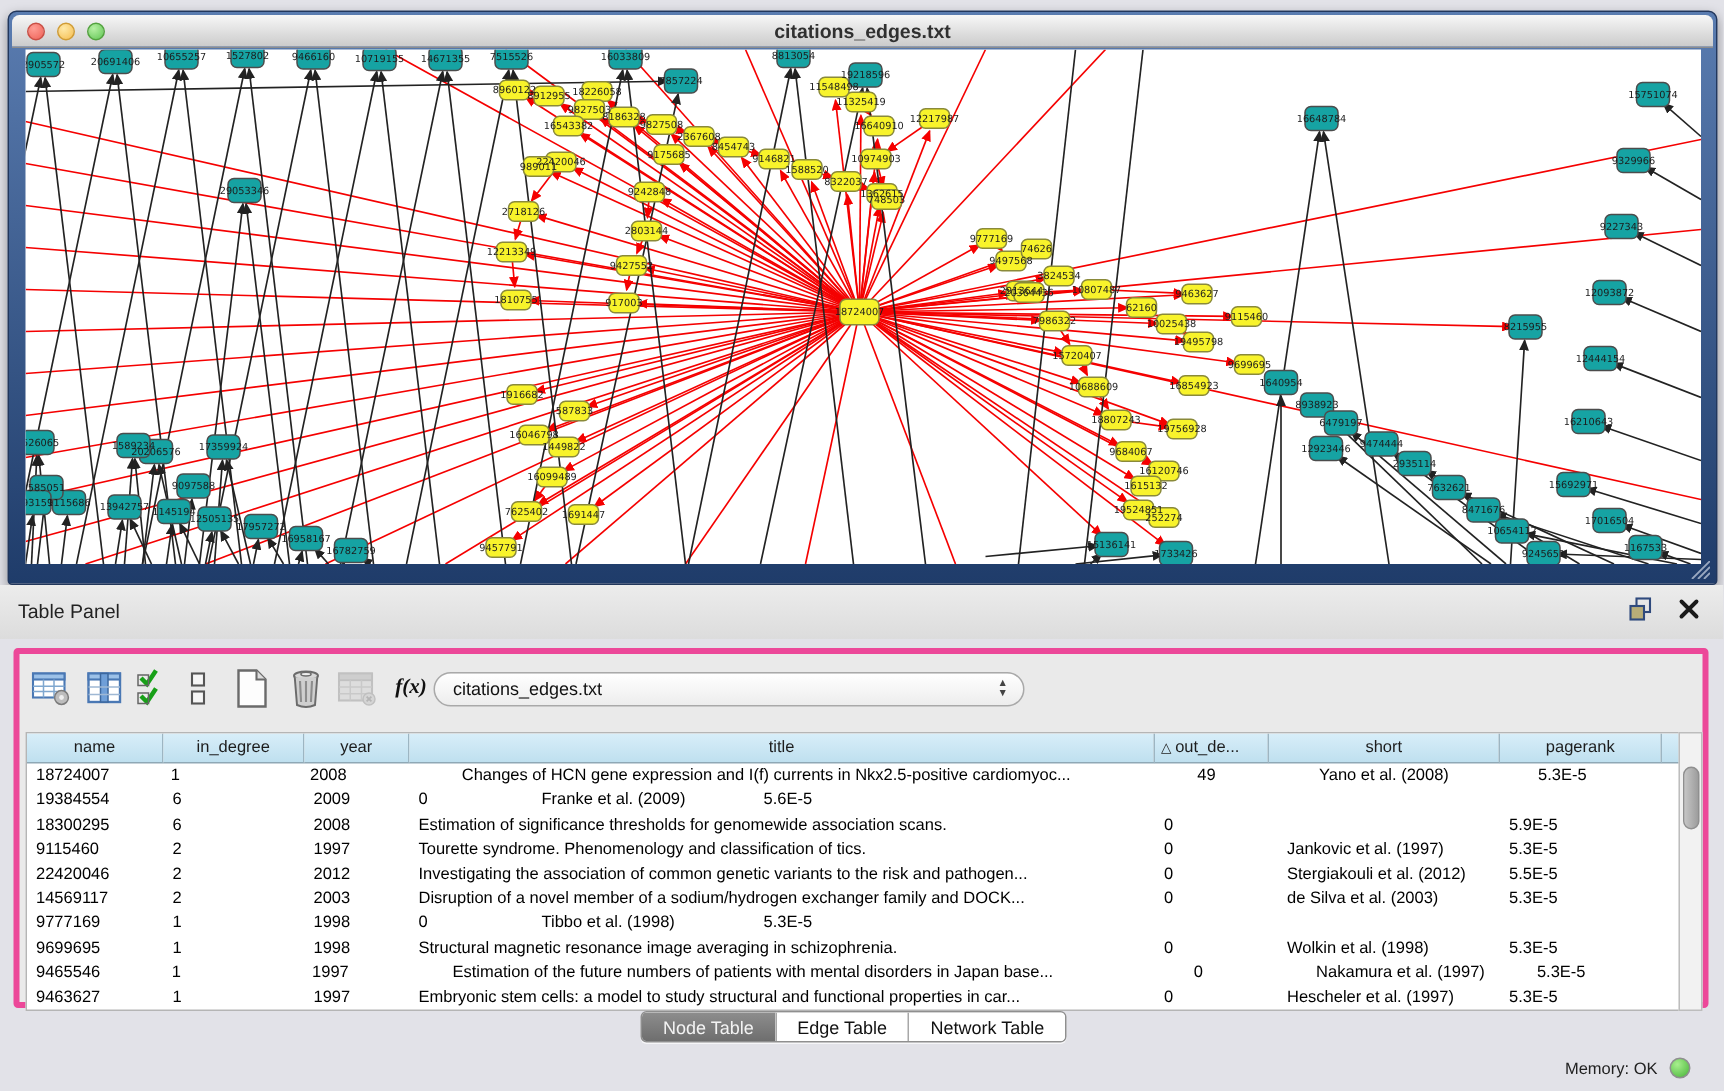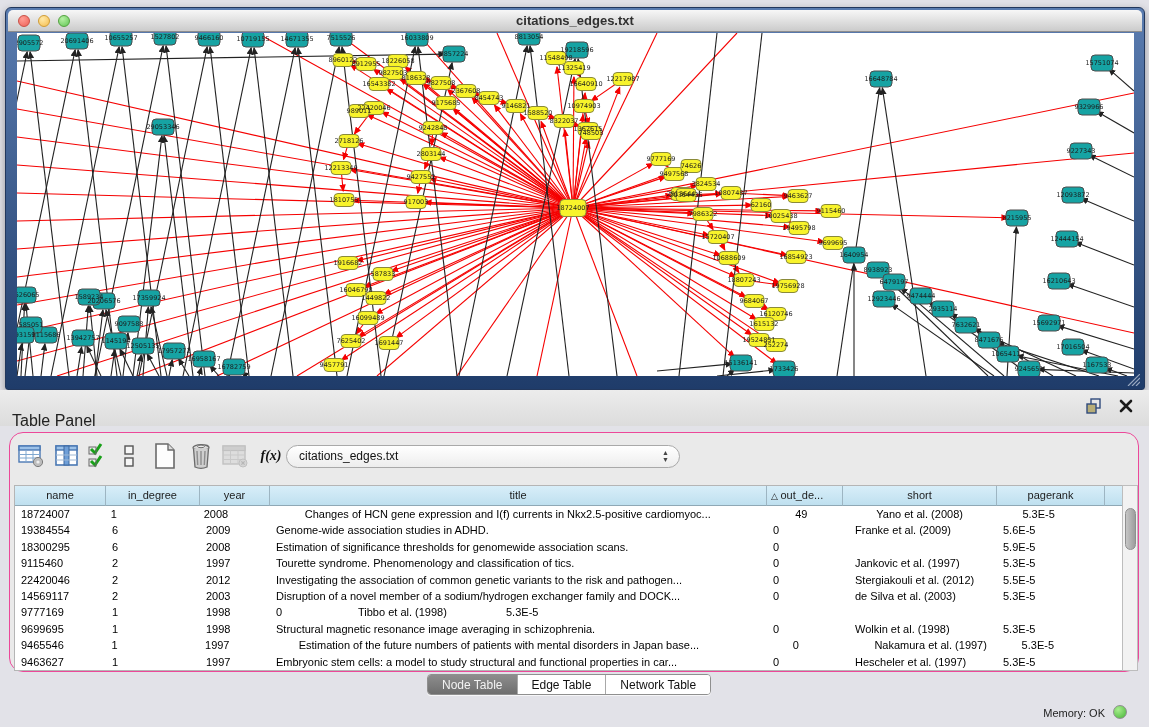--- a/index.html
+++ b/index.html
@@ -26,25 +26,25 @@
   svg line.bedge { stroke:#222222; stroke-width:1.1; }
   svg rect.node-y { fill:#f8f32b; stroke:#8a8a3a; stroke-width:1; }
   svg rect.node-t { fill:#16a3a3; stroke:#4c4c4c; stroke-width:1; }
 
   
   .cursor { position:absolute; left:566px; top:393px; }
 
   
   .panel-titlebar { position:absolute; left:0; top:390px; width:1149px; height:36px;
     background:linear-gradient(#ececec,#dcdcdc); }
-  .panel-title { position:absolute; left:12px; top:22px; font-size:16px; color:#222; }
+  .panel-title { position:absolute; left:12px; top:10px; font-size:13px; color:#222; }
   .panel-controls { position:absolute; right:16px; top:8px; display:flex; gap:16px; align-items:center; }
 
   .panel-box { position:absolute; left:9px; top:432px; width:1130px; height:240px;
-    background:#eaeaea; border:1px solid #ec4899; border-radius:14px; }
+    background:#eaeaea; border:4px solid #ec4899; border-radius:3px; }
   .toolbar { position:absolute; left:0; top:6px; height:36px; width:100%; }
   .tbtn { position:absolute; top:2px; width:30px; height:30px; display:flex; align-items:center; justify-content:center; }
   .fx { font-family:"Liberation Serif",serif; font-style:italic; font-weight:bold; font-size:14px; color:#111; }
   .combo { position:absolute; left:276px; top:6px; width:394px; height:23px; border:1px solid #a9a9a9; border-radius:12px;
     background:linear-gradient(#ffffff,#ededed); font-size:12px; color:#111; line-height:21px; padding-left:12px; }
   .combo-arrows { position:absolute; right:10px; top:3px; display:flex; flex-direction:column; line-height:7px; font-size:7px; color:#444; }
 
   .tbl { position:absolute; left:4px; top:52px; width:1110px; height:186px; background:#ffffff; border:1px solid #b5b5b5; overflow:hidden; }
   .tbl-header { display:flex; height:20px; }
   .th { background:linear-gradient(#d8eef9,#bfe0ef); border-right:1px solid #9db5c2; border-bottom:1px solid #8fa8b5;
@@ -629,21 +629,20 @@
           <div class="td" style="width: 70px;">2008</div>
           <div class="td" style="width: 497px; margin-left: 32px;">Changes of HCN gene expression and I(f) currents in Nkx2.5-positive cardiomyoc...</div>
           <div class="td" style="width: 76px;">49</div>
           <div class="td" style="width: 154px; padding-left: 12px;">Yano et al. (2008)</div>
           <div class="td" style="width: 108px;">5.3E-5</div>
         </div>
         <div class="tr">
           <div class="td" style="width: 91px;">19384554</div>
           <div class="td" style="width: 94px;">6</div>
           <div class="td" style="width: 70px;">2009</div>
-          <div class="td" style="width: 497px;">Genome-wide association studies in ADHD.</div>
           <div class="td" style="width: 76px;">0</div>
           <div class="td" style="width: 154px; padding-left: 12px;">Franke et al. (2009)</div>
           <div class="td" style="width: 108px;">5.6E-5</div>
         </div>
         <div class="tr">
           <div class="td" style="width: 91px;">18300295</div>
           <div class="td" style="width: 94px;">6</div>
           <div class="td" style="width: 70px;">2008</div>
           <div class="td" style="width: 497px;">Estimation of significance thresholds for genomewide association scans.</div>
           <div class="td" style="width: 76px;">0</div>

